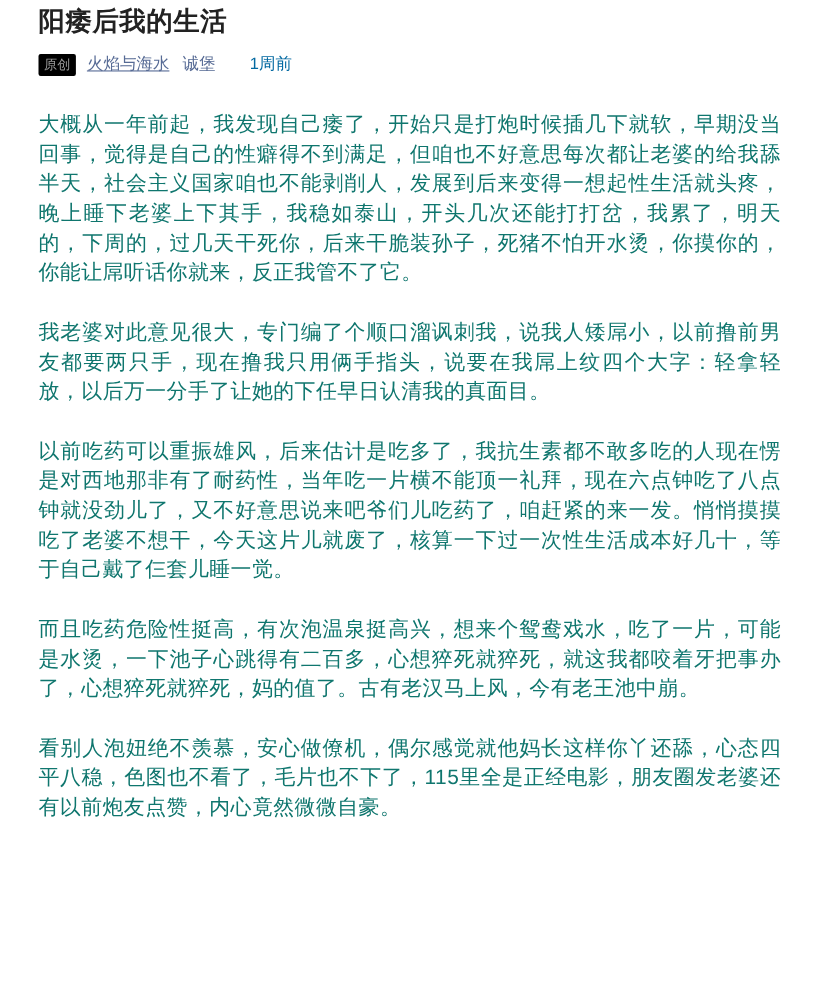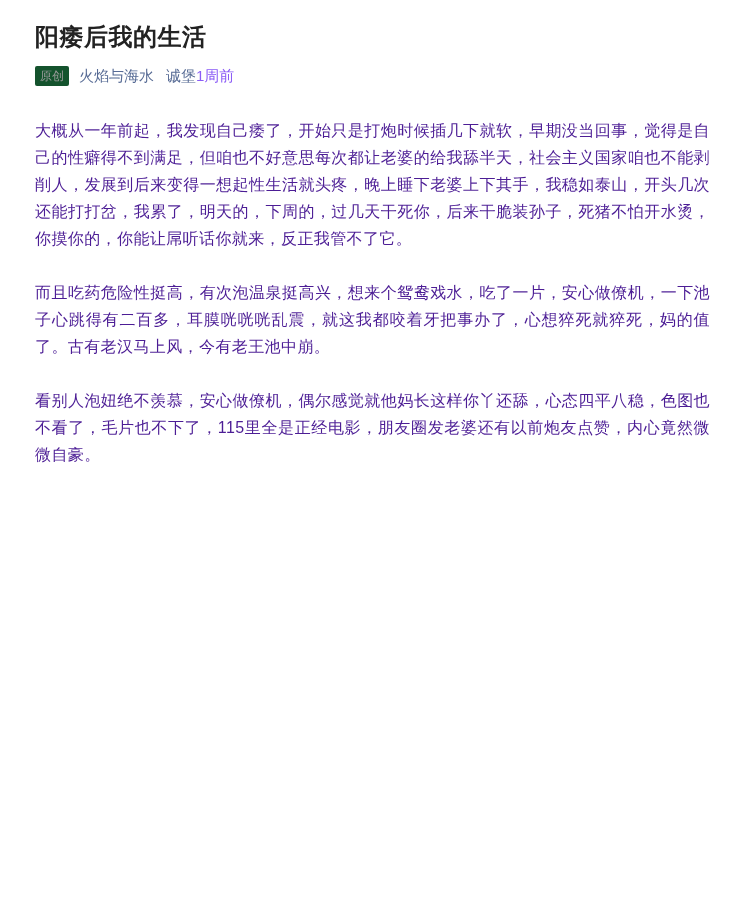--- a/index.html
+++ b/index.html
@@ -10,21 +10,21 @@
   body {
     width: 745px;
     height: 908px;
     overflow: hidden;
     font-family: "Liberation Sans", "DejaVu Sans", sans-serif;
   }
   .page {
     box-sizing: border-box;
     width: 745px;
     height: 908px;
-    padding: 21px 35px 0 35px;
+    padding: 4px 35px 0 35px;
     background: #ffffff;
   }
   .article-title {
     margin: 0 0 13px 0;
     font-size: 24px;
     line-height: 1.35;
     font-weight: 700;
     color: #222222;
     letter-spacing: 0.5px;
   }
@@ -34,43 +34,45 @@
     margin: 0 0 31px 0;
     font-size: 15px;
     line-height: 20px;
     white-space: nowrap;
   }
   .original-badge {
     display: inline-block;
     font-size: 12px;
     line-height: 16px;
     color: #9c9c9c;
-    background: #14532d;
+    background: #000000;
     border-radius: 2px;
     padding: 2px 5px;
     margin-right: 10px;
   }
   .account-name {
     color: #576b95;
     margin-right: 12px;
     cursor: pointer;
+    text-decoration: underline;
   }
   .author-name {
     color: #576b95;
     margin-right: 0;
     cursor: pointer;
   }
   .publish-time {
-    color: #8b5cf6;
+    color: #0369a1;
+    margin-left: 31px;
   }
   .article-body p {
     margin: 0 0 27px 0;
-    font-size: 16px;
+    font-size: 19px;
     line-height: 27px;
-    color: #4c1d95;
+    color: #0f766e;
     letter-spacing: 0.4px;
     text-align: justify;
     word-break: break-all;
   }
 </style>
 </head>
 <body>
 
 <div class="page">
 
@@ -78,17 +80,19 @@
 
   <div class="meta-row">
     <span class="original-badge">原创</span>
     <span class="account-name">火焰与海水</span>
     <span class="author-name">诚堡</span>
     <span class="publish-time">1周前</span>
   </div>
 
   <div class="article-body">
     <p>大概从一年前起，我发现自己痿了，开始只是打炮时候插几下就软，早期没当回事，觉得是自己的性癖得不到满足，但咱也不好意思每次都让老婆的给我舔半天，社会主义国家咱也不能剥削人，发展到后来变得一想起性生活就头疼，晚上睡下老婆上下其手，我稳如泰山，开头几次还能打打岔，我累了，明天的，下周的，过几天干死你，后来干脆装孙子，死猪不怕开水烫，你摸你的，你能让屌听话你就来，反正我管不了它。</p>
-    <p>而且吃药危险性挺高，有次泡温泉挺高兴，想来个鸳鸯戏水，吃了一片，安心做僚机，一下池子心跳得有二百多，耳膜咣咣咣乱震，就这我都咬着牙把事办了，心想猝死就猝死，妈的值了。古有老汉马上风，今有老王池中崩。</p>
+    <p>我老婆对此意见很大，专门编了个顺口溜讽刺我，说我人矮屌小，以前撸前男友都要两只手，现在撸我只用俩手指头，说要在我屌上纹四个大字：轻拿轻放，以后万一分手了让她的下任早日认清我的真面目。</p>
+    <p>以前吃药可以重振雄风，后来估计是吃多了，我抗生素都不敢多吃的人现在愣是对西地那非有了耐药性，当年吃一片横不能顶一礼拜，现在六点钟吃了八点钟就没劲儿了，又不好意思说来吧爷们儿吃药了，咱赶紧的来一发。悄悄摸摸吃了老婆不想干，今天这片儿就废了，核算一下过一次性生活成本好几十，等于自己戴了仨套儿睡一觉。</p>
+    <p>而且吃药危险性挺高，有次泡温泉挺高兴，想来个鸳鸯戏水，吃了一片，可能是水烫，一下池子心跳得有二百多，心想猝死就猝死，就这我都咬着牙把事办了，心想猝死就猝死，妈的值了。古有老汉马上风，今有老王池中崩。</p>
     <p>看别人泡妞绝不羡慕，安心做僚机，偶尔感觉就他妈长这样你丫还舔，心态四平八稳，色图也不看了，毛片也不下了，115里全是正经电影，朋友圈发老婆还有以前炮友点赞，内心竟然微微自豪。</p>
   </div>
 
 </div>
 
 </body></html>

